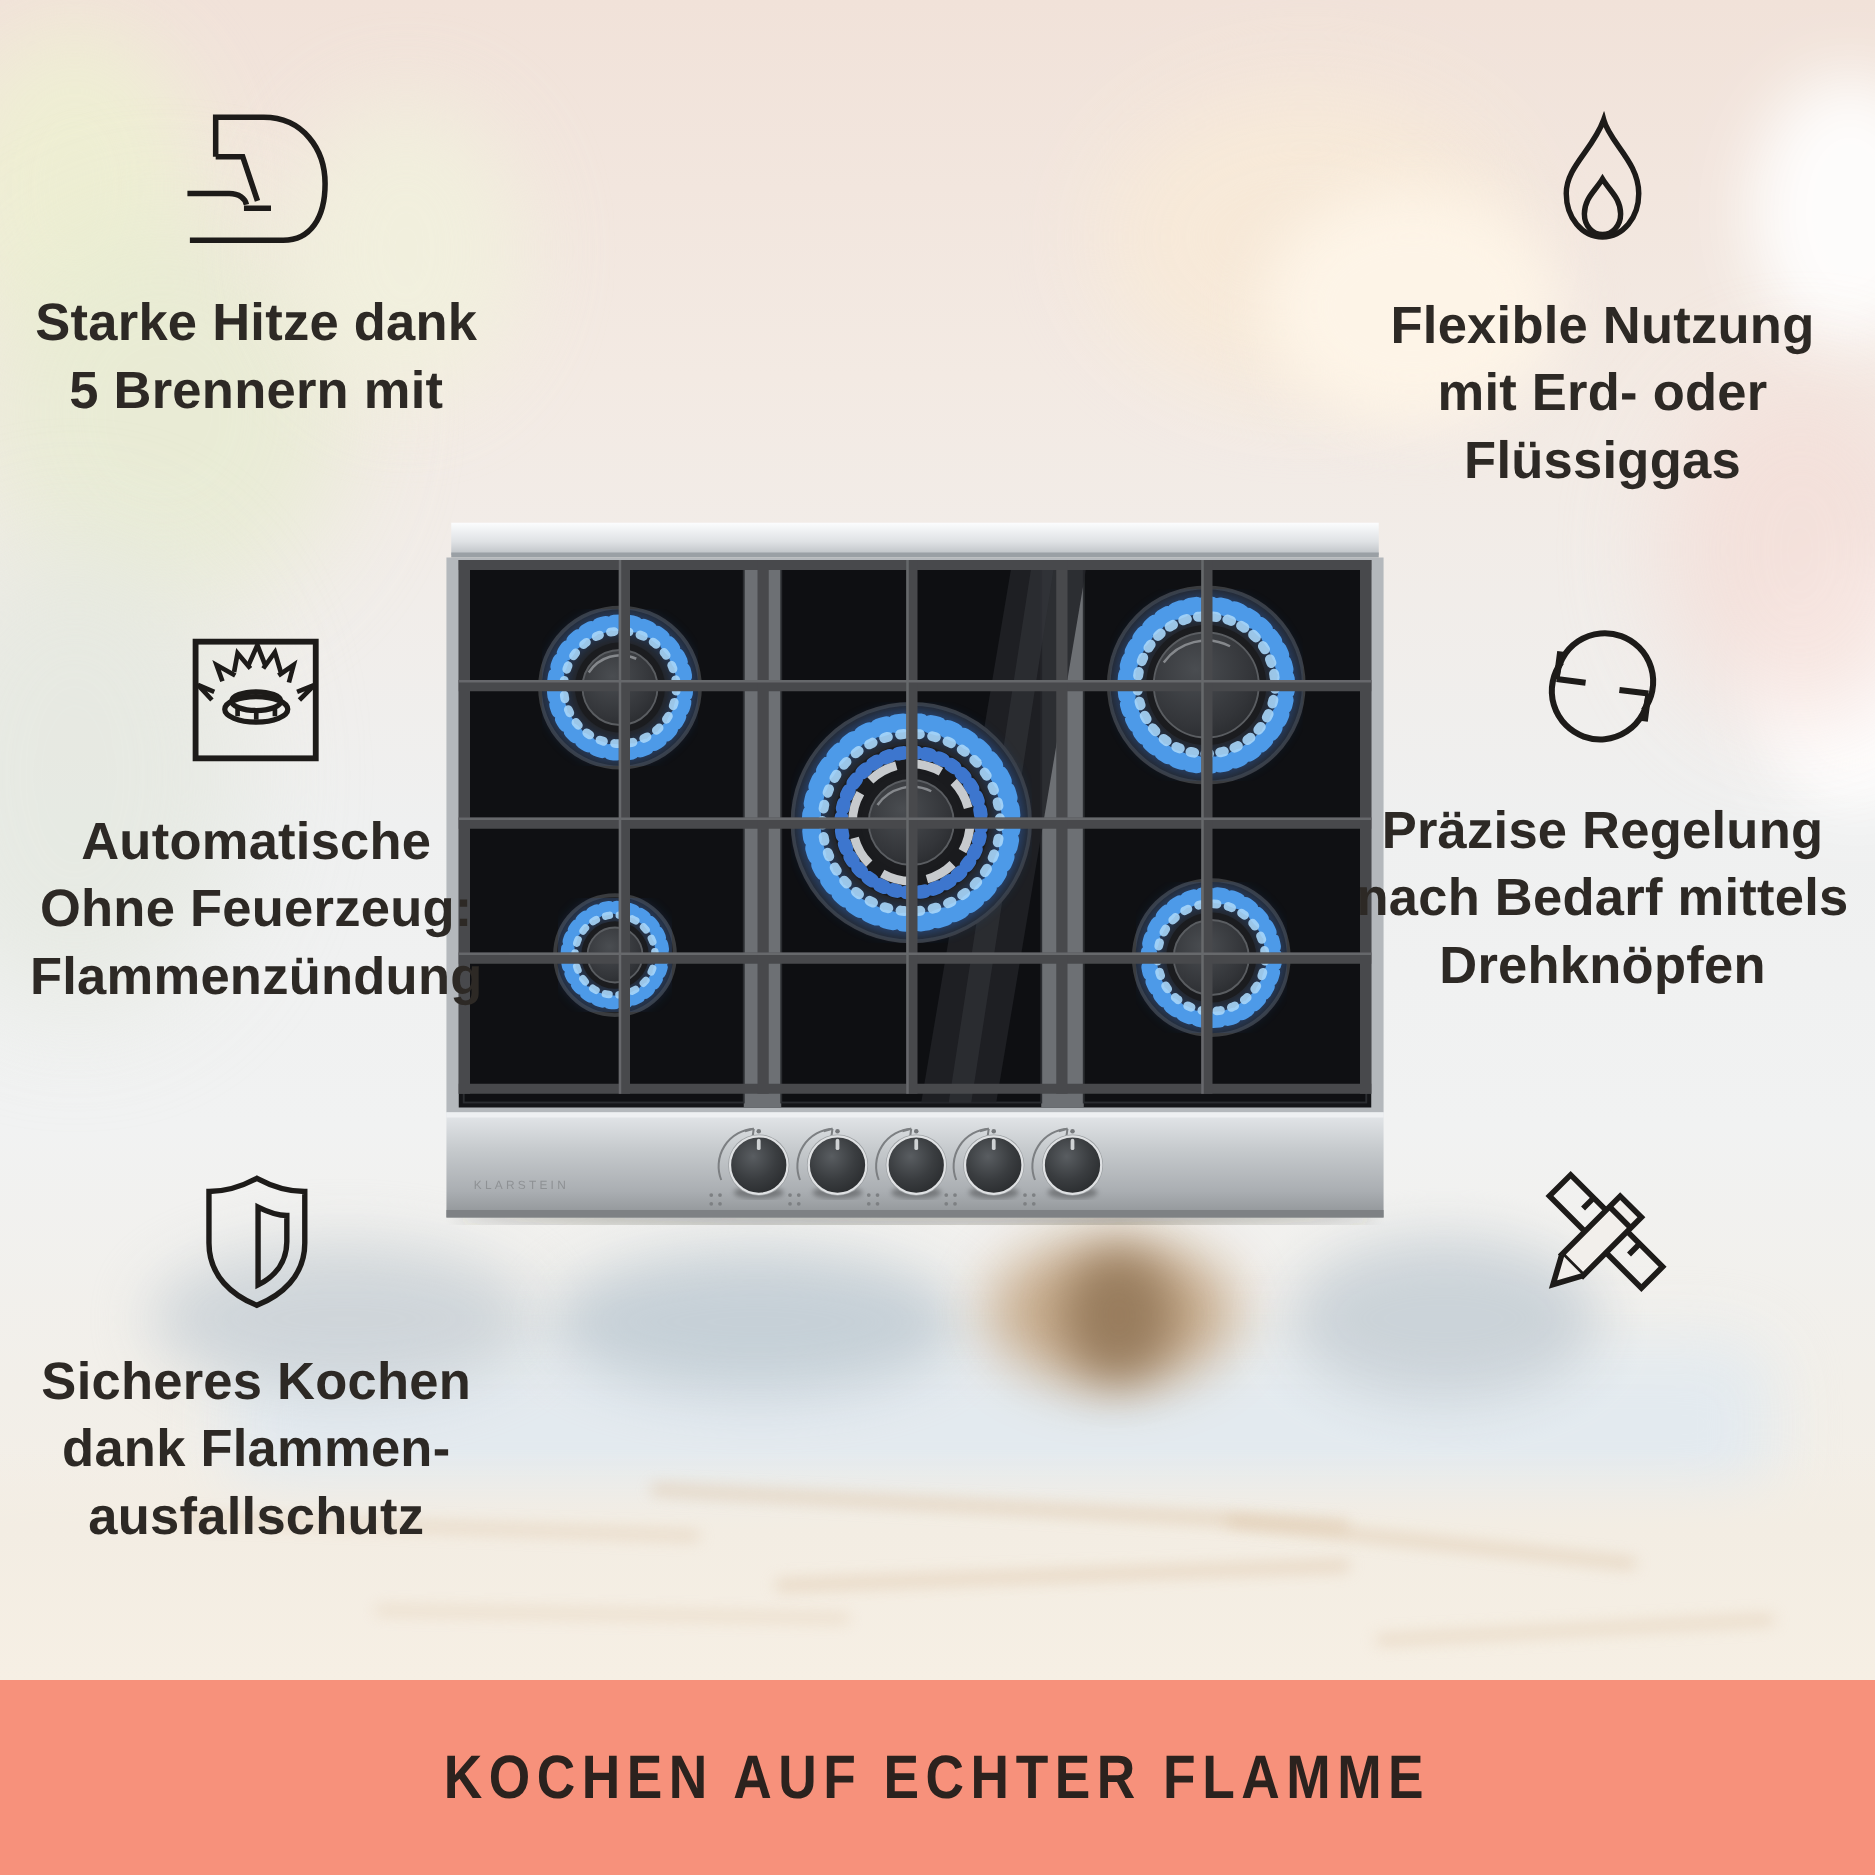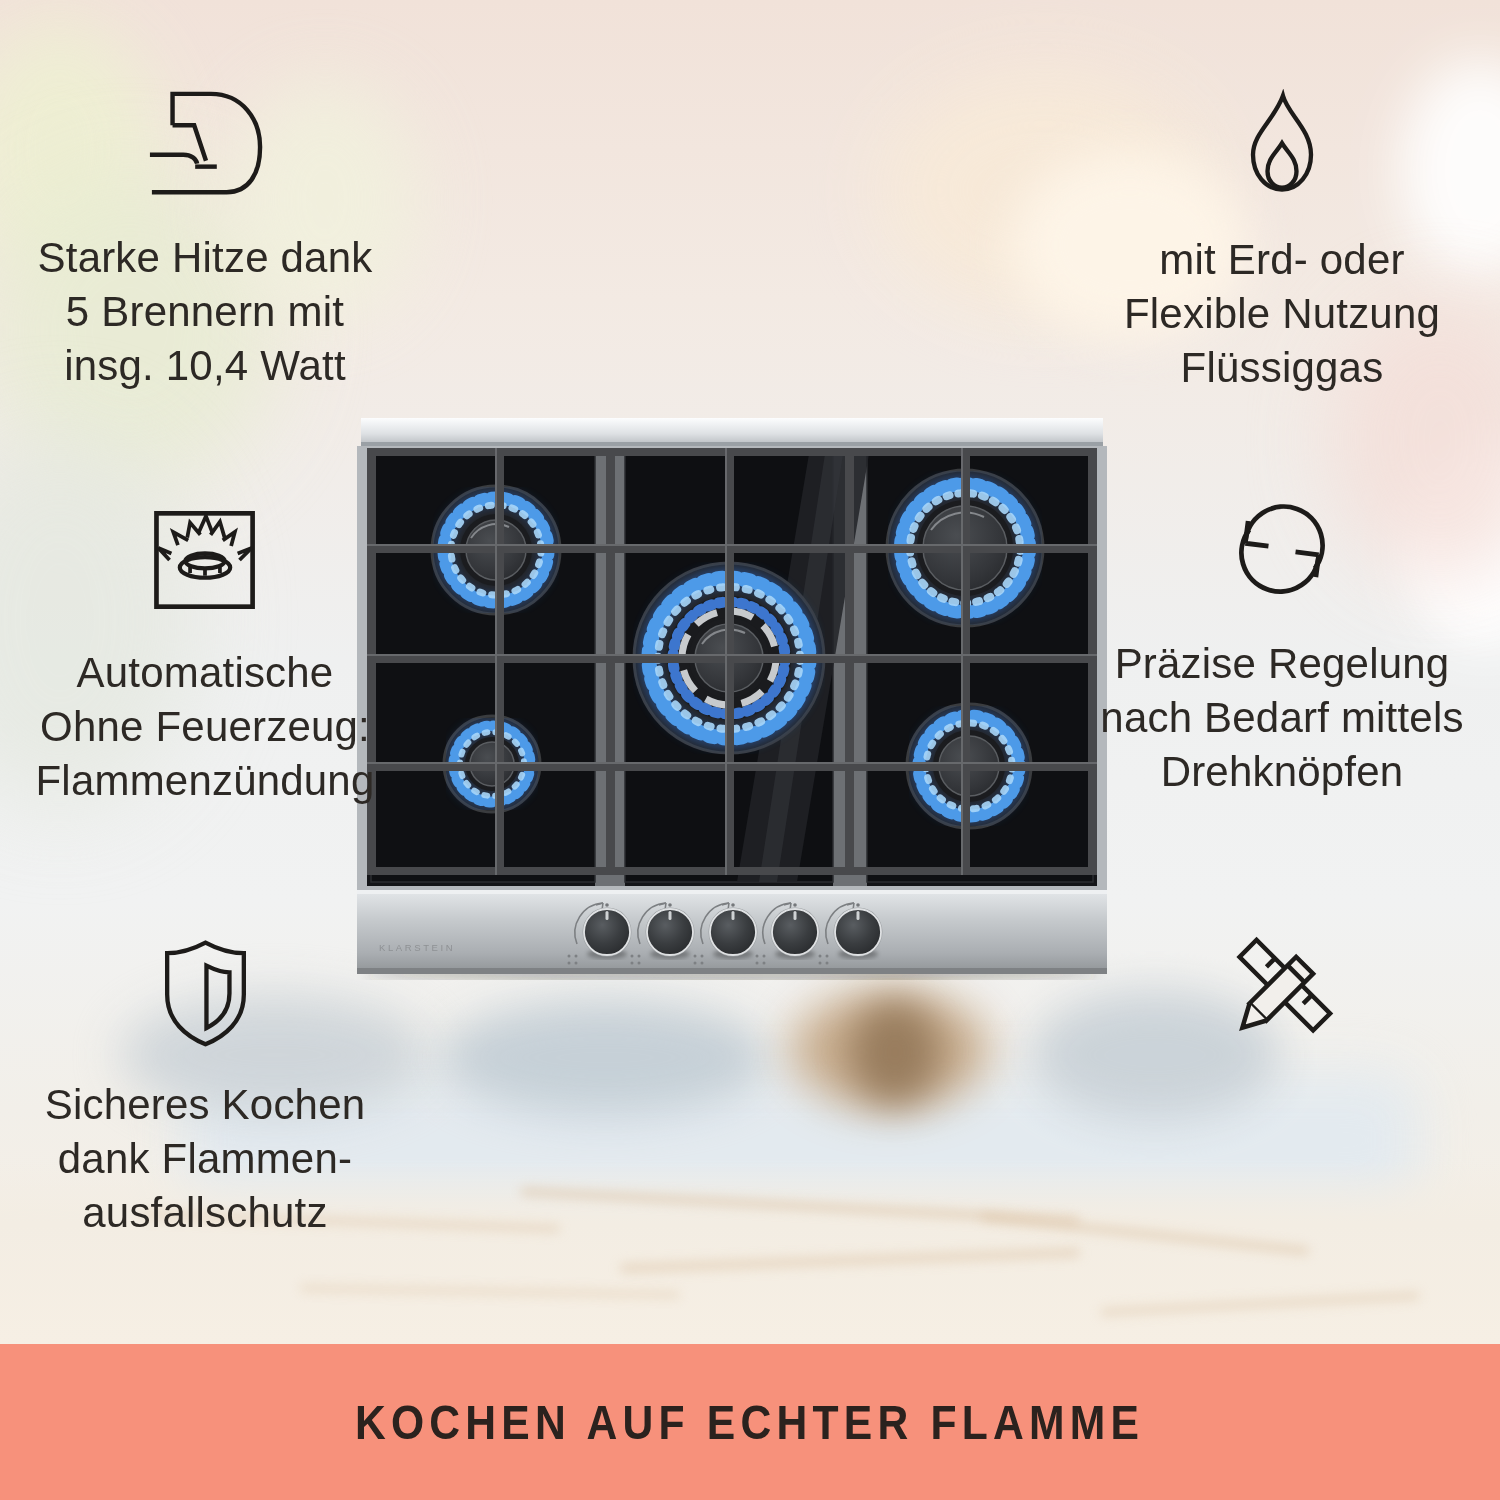--- a/index.html
+++ b/index.html
@@ -5,21 +5,21 @@
   html,body{margin:0;padding:0;background:#ddd;}
   #stage{
     position:relative;width:1500px;height:1500px;overflow:hidden;
     font-family:"Liberation Sans","DejaVu Sans",sans-serif;
     background:linear-gradient(180deg,#f1e2d9 0%,#f3eae3 20%,#eff0f0 44%,#f1f2f2 60%,#f2efe9 74%,#f5eee4 88%,#f1ebe2 100%);
   }
   .blob{position:absolute;border-radius:50%;pointer-events:none;}
   
   .feature{position:absolute;width:440px;display:flex;flex-direction:column;align-items:center;gap:26px;}
   .feature .f-icon{width:120px;height:120px;display:flex;align-items:center;justify-content:center;}
-  .f-lines{font-size:42px;line-height:54px;font-weight:400;letter-spacing:.2px;color:#2d2925;text-align:center;white-space:nowrap;}
+  .f-lines{font-size:42px;line-height:54px;font-weight:700;letter-spacing:.2px;color:#2d2925;text-align:center;white-space:nowrap;}
   .col-l{left:-15px;}
   .col-r{left:1062px;}
   
   .band{position:absolute;left:0;top:1344px;width:1500px;height:156px;display:flex;align-items:center;justify-content:center;}
   .band-title{display:inline-block;font-size:49px;font-weight:700;letter-spacing:6px;transform:scaleX(.87);transform-origin:50% 50%;white-space:nowrap;}
   
   .hob{position:absolute;left:357px;top:418px;width:848px;height:562px;}
   .vein{position:absolute;background:#dcc3a6;filter:blur(6px);opacity:.55;border-radius:4px;}
 </style>
 </head>
@@ -276,34 +276,33 @@
       <svg width="118" height="118" viewBox="0 0 120 120" fill="none" stroke="#1d1b19" stroke-width="4.5">
         <path d="M27 40 V8 H66 C98 8 116 34 116 62 C116 90 104 108 82 108 H6"></path>
         <path d="M27 40 H49 L61 76"></path>
         <path d="M4 70 H38 C46 70 51 74 52 79"></path>
         <path d="M50 82 H72"></path>
       </svg>
     </div>
     <div class="f-lines">
       <div>Starke Hitze dank</div>
       <div>5 Brennern mit</div>
-      <div>insg. 10,4 Watt</div>
     </div>
   </div>
 
   <div class="feature col-r" style="top:87px">
     <div class="f-icon">
       <svg width="116" height="116" viewBox="0 0 120 120" fill="none" stroke="#1d1b19" stroke-width="4.5">
         <path d="M61 7 C66 26 90 42 90 68 C90 88 77 104 60 104 C43 104 30 88 30 68 C30 46 52 32 61 7 Z"></path>
         <path d="M60 56 C66 66 75 72 75 85 C75 95 68 102 60 102 C52 102 45 95 45 85 C45 72 54 66 60 56 Z"></path>
       </svg>
     </div>
     <div class="f-lines">
+      <div>Flexible Nutzung</div>
       <div>mit Erd- oder</div>
-      <div>Flexible Nutzung</div>
       <div>Flüssiggas</div>
     </div>
   </div>
 
   <div class="feature col-l" style="top:500px">
     <div class="f-icon">
       <svg width="112" height="112" viewBox="0 0 120 120" fill="none" stroke="#1d1b19" stroke-width="4.5">
         <rect x="8" y="10" width="103" height="100" stroke-width="5"></rect>
         <ellipse cx="60" cy="68" rx="27" ry="11"></ellipse>
         <ellipse cx="60" cy="61" rx="21" ry="8"></ellipse>

